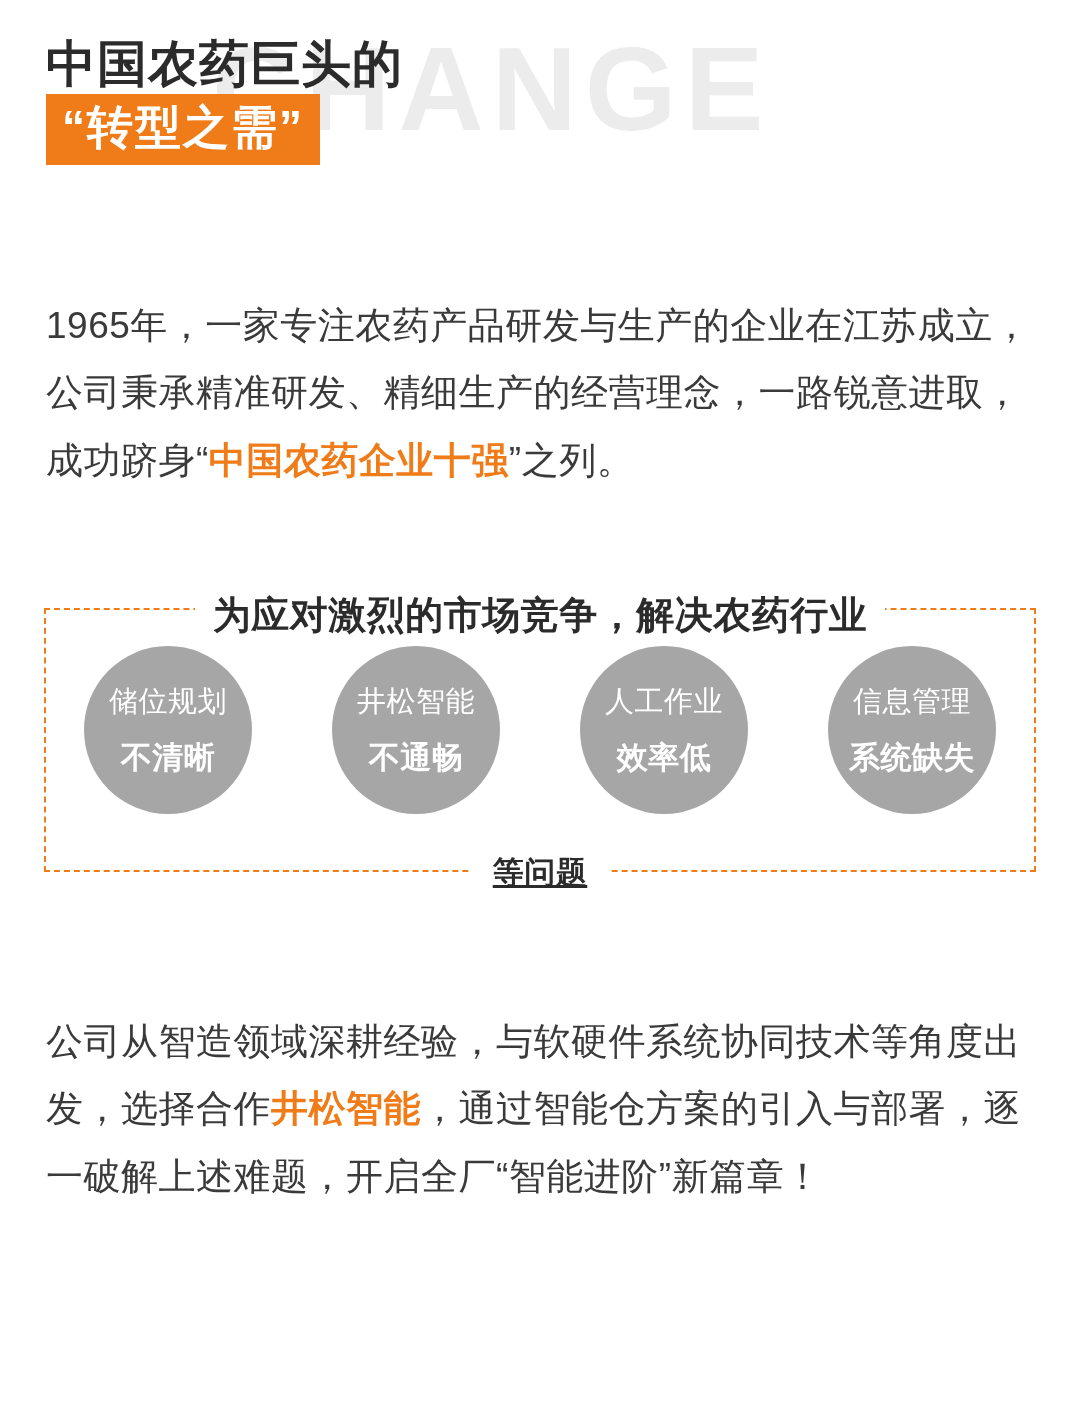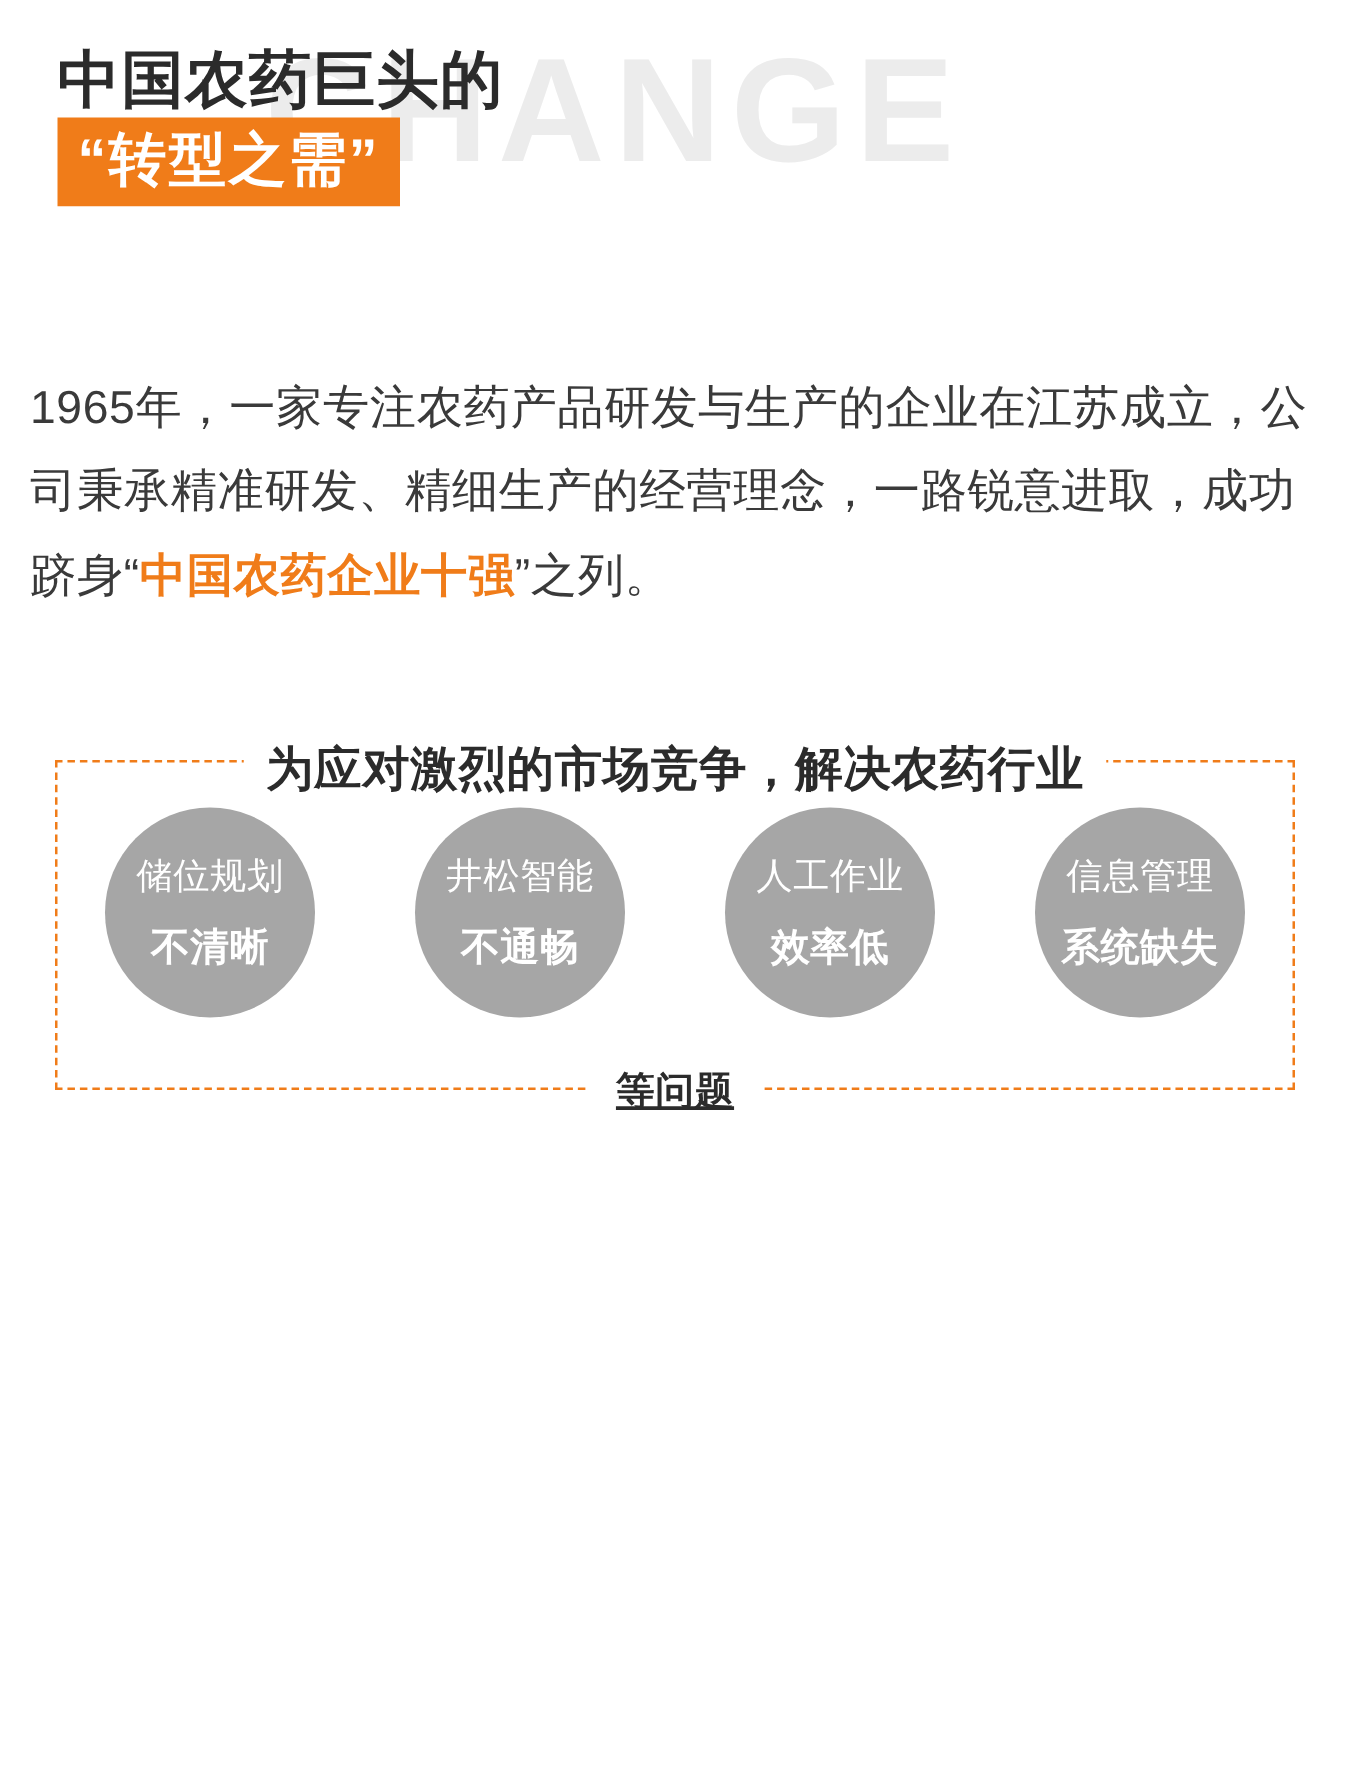--- a/index.html
+++ b/index.html
@@ -56,21 +56,21 @@
     color: #ffffff;
     font-size: 46px;
     font-weight: bold;
     letter-spacing: 2px;
     padding: 7px 16px 11px 16px;
     line-height: 1.15;
   }
 
   
   .para {
-    padding: 0 24px;
+    padding: 0 46px;
     font-size: 37px;
     line-height: 1.82;
     color: #3a3a3a;
     letter-spacing: 0.5px;
   }
   .para-1 { margin-top: 62px; }
   .para-2 { margin-top: 118px; }
   .hl { color: #f07c19; font-weight: bold; }
 
   
@@ -186,14 +186,17 @@
         <div class="l1">信息管理</div>
         <div class="l2">系统缺失</div>
       </div>
     </div>
 
     <div class="box-caption-bottom">
       <span>等问题</span>
     </div>
   </div>
 
+  <div class="para para-2">
+    <span>公司从智造领域深耕经验，与软硬件系统协同技术等角度出发，选择合作</span><span class="hl">井松智能</span><span>，通过智能仓方案的引入与部署，逐一破解上述难题，开启全厂“智能进阶”新篇章！</span>
+  </div>
 
 </div>
 
 </body></html>

